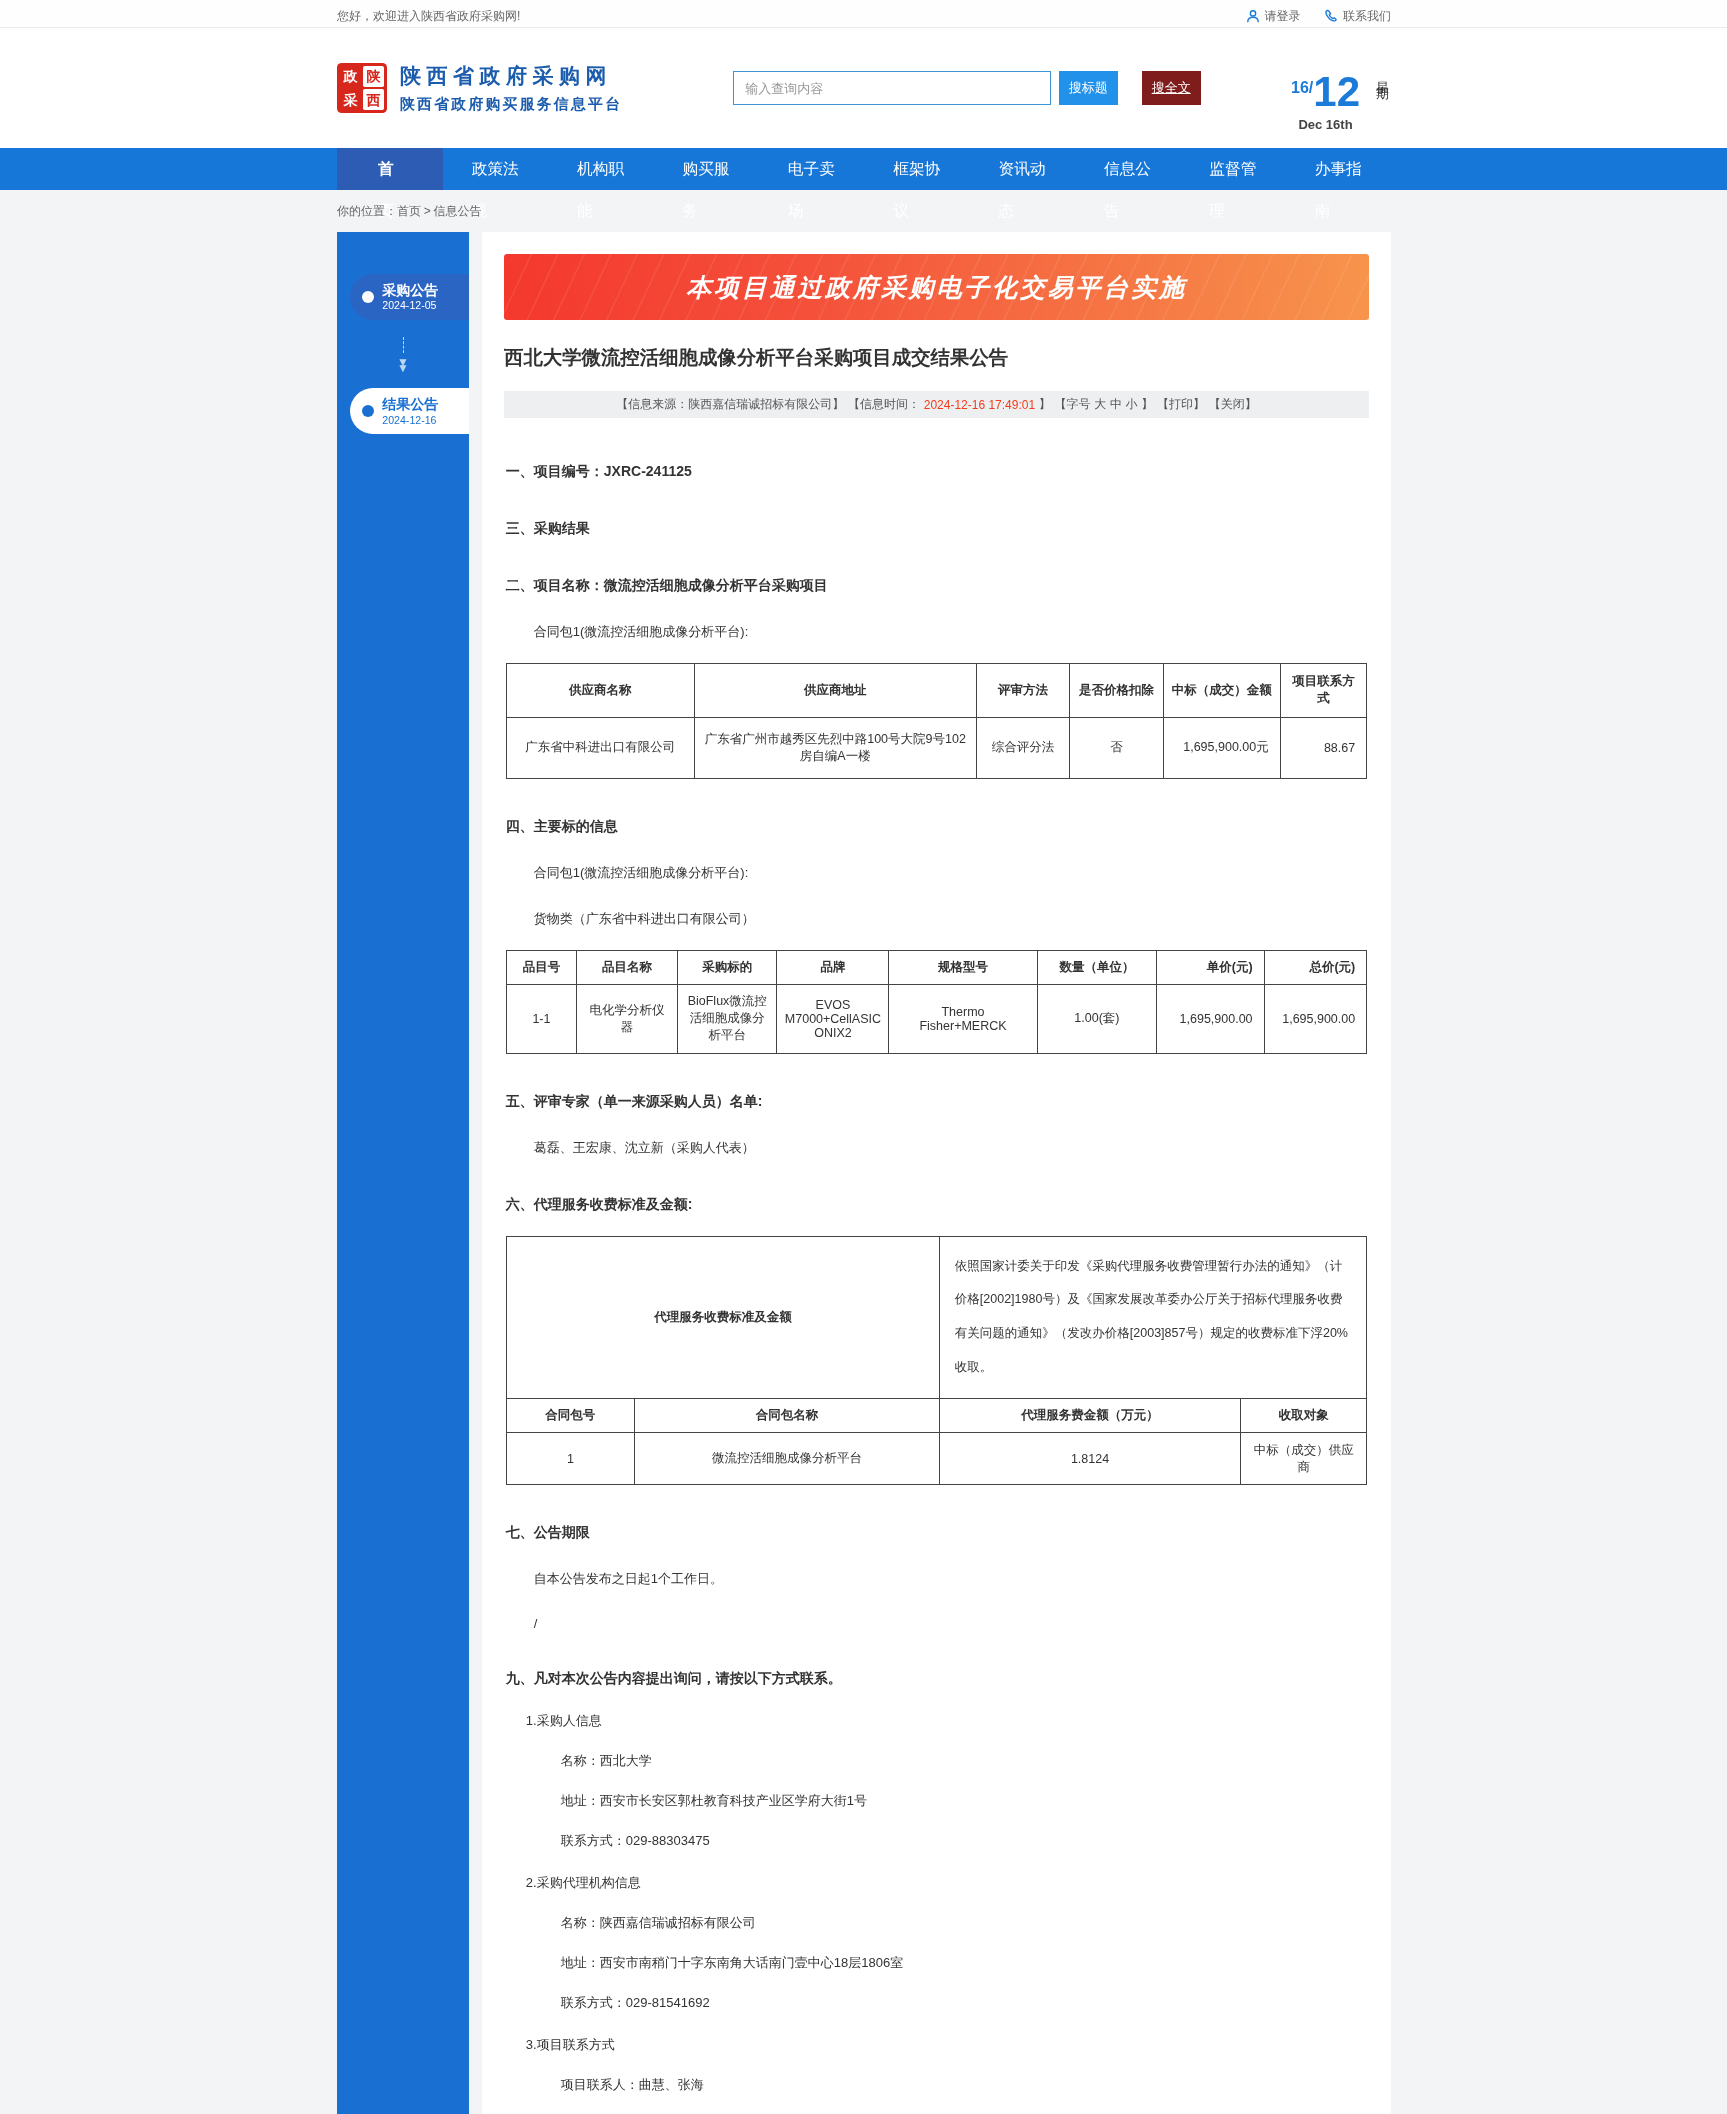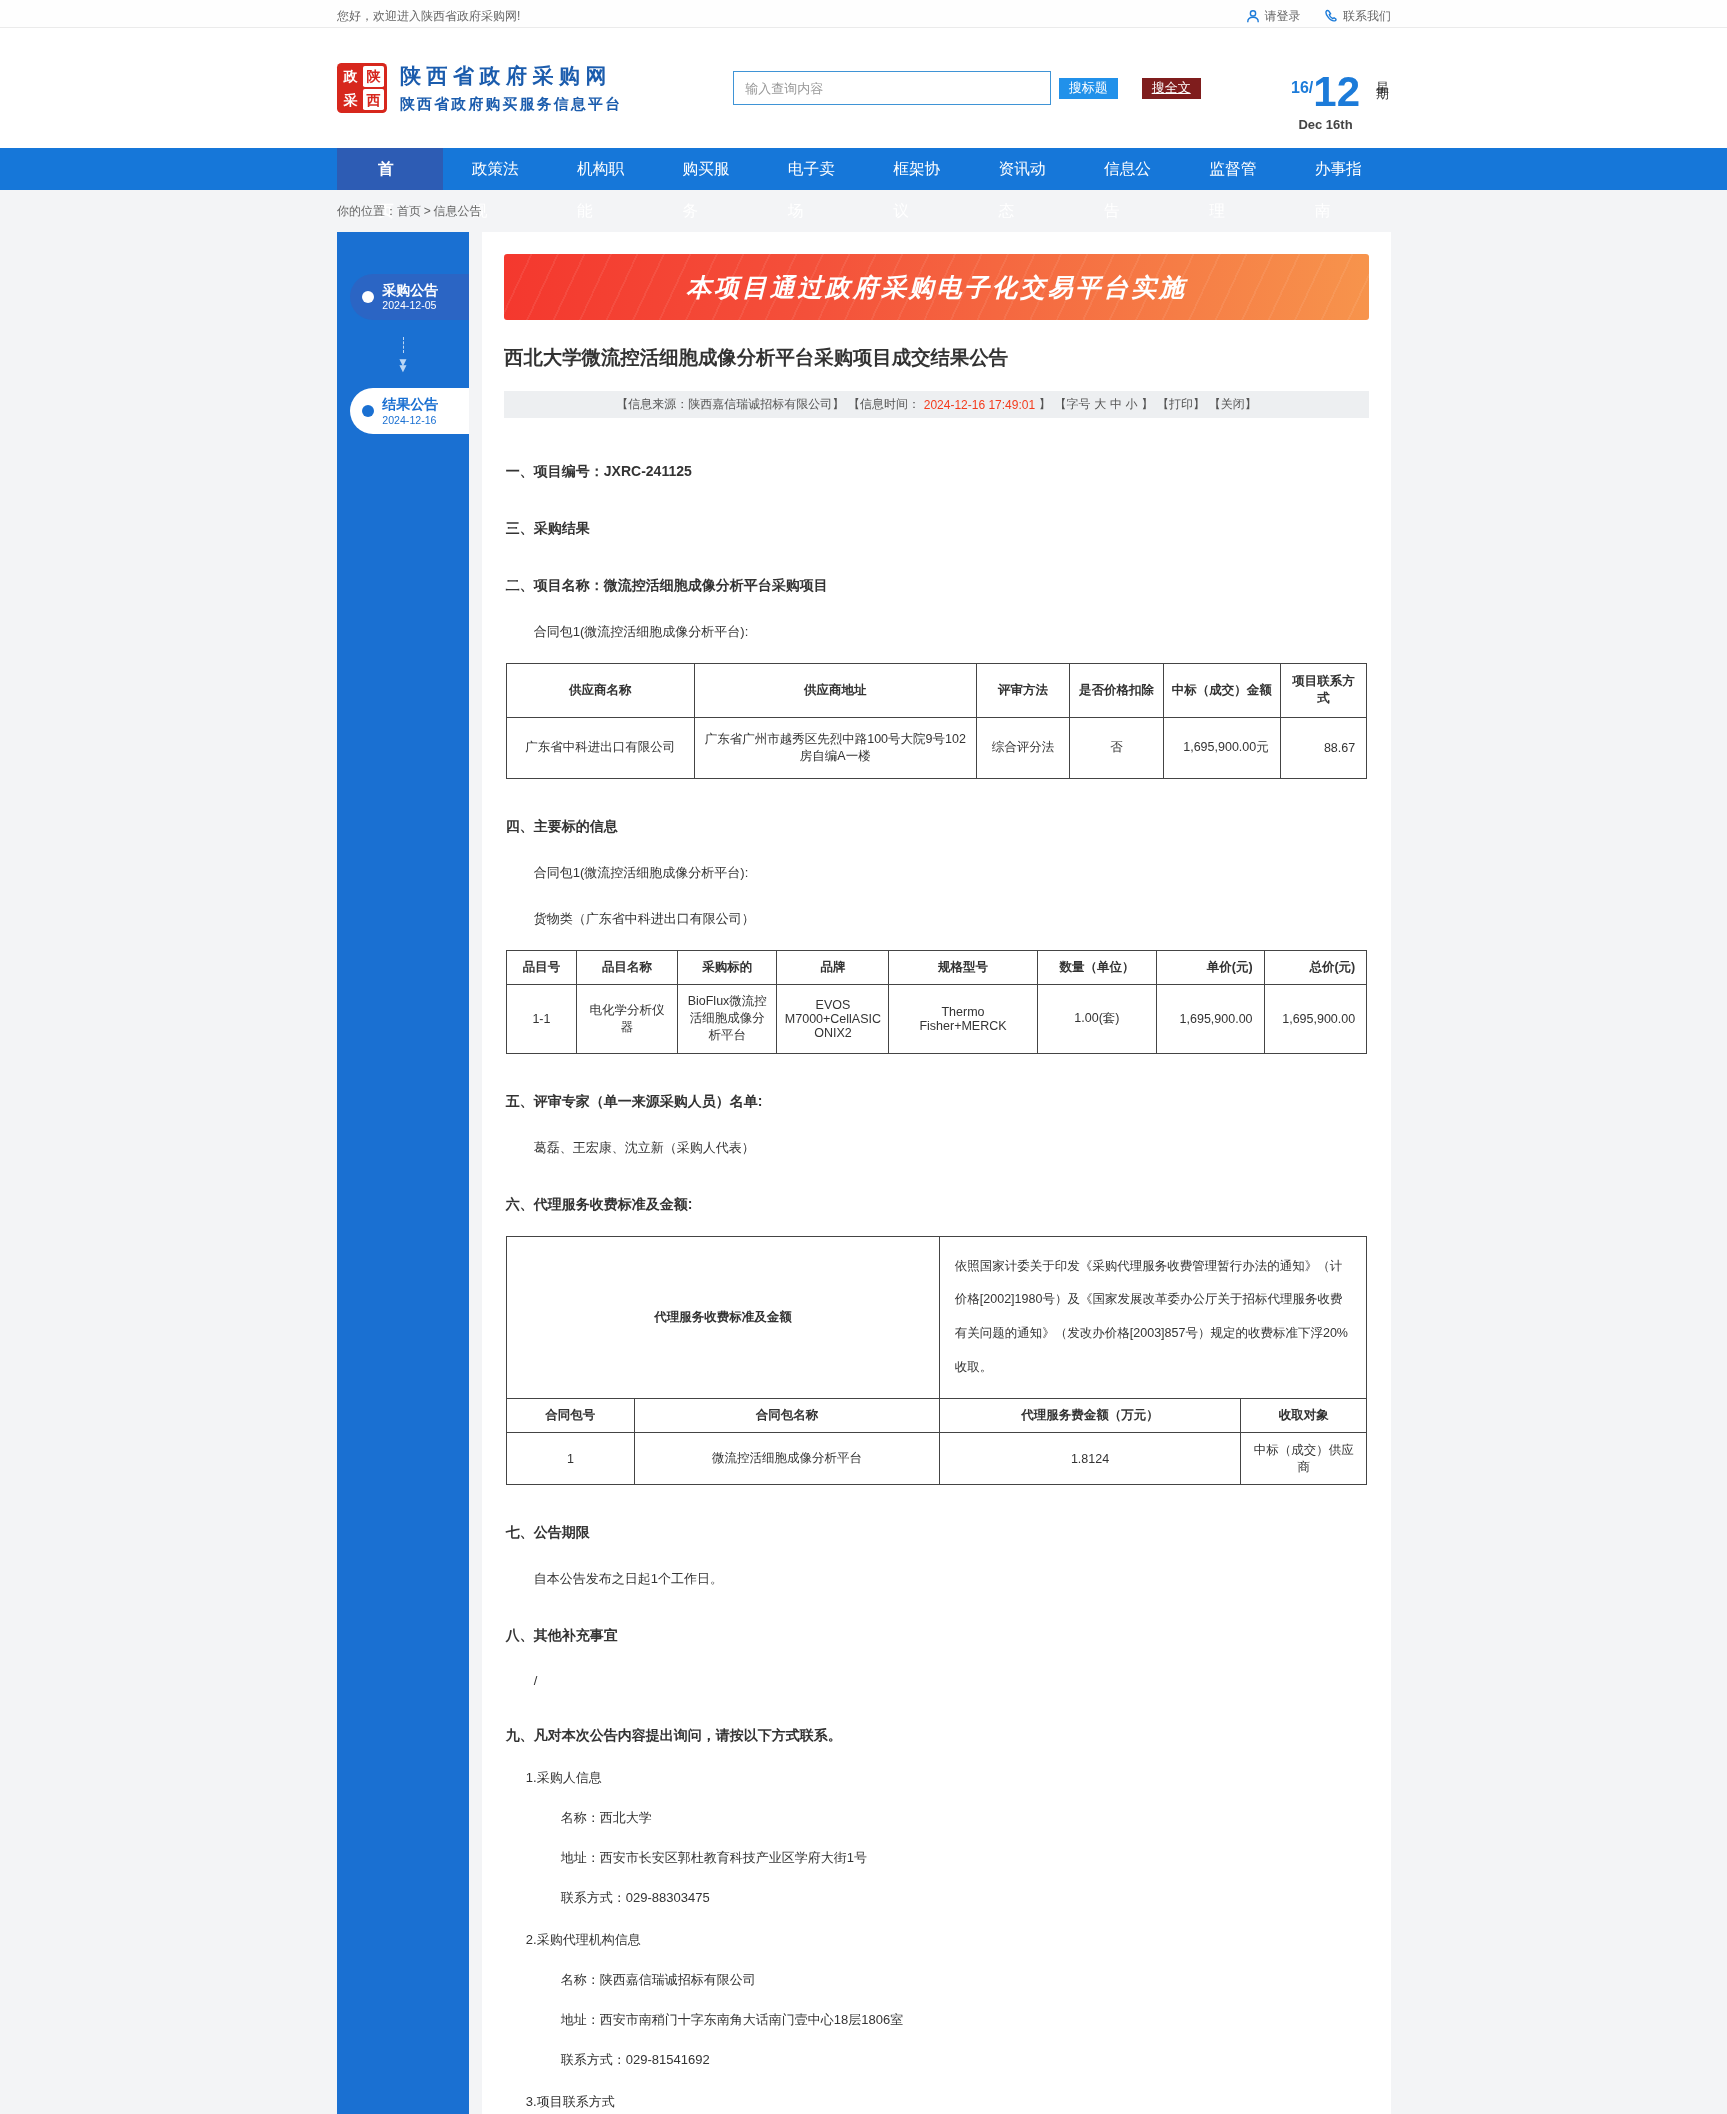--- a/index.html
+++ b/index.html
@@ -22,21 +22,21 @@
   .logo { width:50px; height:50px; background:#d7271d; border-radius:4.6px; display:grid; grid-template-columns:1fr 1fr; grid-template-rows:1fr 1fr; padding:2.8px; gap:1.8px; }
   .logo span { display:flex; align-items:center; justify-content:center; font-size:14px; font-weight:bold; line-height:1; }
   .logo .lw { color:#fff; }
   .logo .lr { background:#fff; color:#d7271d; border-radius:1.8px; }
   .brand { display:flex; align-items:center; gap:13px; }
   .site-name { color:#1b5cad; font-size:21px; font-weight:bold; letter-spacing:5.5px; }
   .site-sub  { color:#1b5cad; font-size:14.8px; font-weight:bold; letter-spacing:2.3px; margin-top:5.5px; }
   .search { display:flex; align-items:center; margin-left:111px; }
   .search input { width:318px; height:34px; border:0.9px solid #3f94d6; padding:0 11px; font-size:13px; color:#333; outline:none; font-family:inherit; }
   .search input::placeholder { color:#999; }
-  .search .sbtn { height:21px; border:none; color:#fff; font-size:13px; padding:0 10px; cursor:pointer; font-family:inherit; }
+  .search .sbtn { height:34px; border:none; color:#fff; font-size:13px; padding:0 10px; cursor:pointer; font-family:inherit; }
   .btn-title { background:#2191ea; margin-left:7.4px; }
   .btn-full  { background:#7f1d1d; margin-left:24px;text-decoration:underline; }
   .date-widget { margin-left:auto; display:flex; align-items:flex-start; gap:13px; padding-top:24px; }
   .date-col { text-align:center; }
   .d16 { color:#1c7bd9; font-size:16px; font-weight:bold; vertical-align:13px; }
   .d12 { color:#1c7bd9; font-size:42px; font-weight:bold; }
   .date-en { color:#444; font-size:13px; font-weight:bold; margin-top:1.8px; }
   .weekday { writing-mode:vertical-rl; font-size:13px; color:#333; letter-spacing:5.5px; padding-top:3.7px; }
 
   
@@ -305,21 +305,20 @@
           <td>微流控活细胞成像分析平台</td>
           <td>1.8124</td>
           <td>中标（成交）供应商</td>
         </tr>
       </tbody>
         </table>
 
       <div class="h">七、公告期限</div>
       <div class="p">自本公告发布之日起1个工作日。</div>
 
-      <div class="h">八、其他补充事宜</div>
       <div class="p">/</div>
 
       <div class="h">九、凡对本次公告内容提出询问，请按以下方式联系。</div>
       <div class="sub">1.采购人信息</div>
       <div class="det">名称：西北大学</div>
       <div class="det">地址：西安市长安区郭杜教育科技产业区学府大街1号</div>
       <div class="det">联系方式：029-88303475</div>
       <div class="sub">2.采购代理机构信息</div>
       <div class="det">名称：陕西嘉信瑞诚招标有限公司</div>
       <div class="det">地址：西安市南稍门十字东南角大话南门壹中心18层1806室</div>

